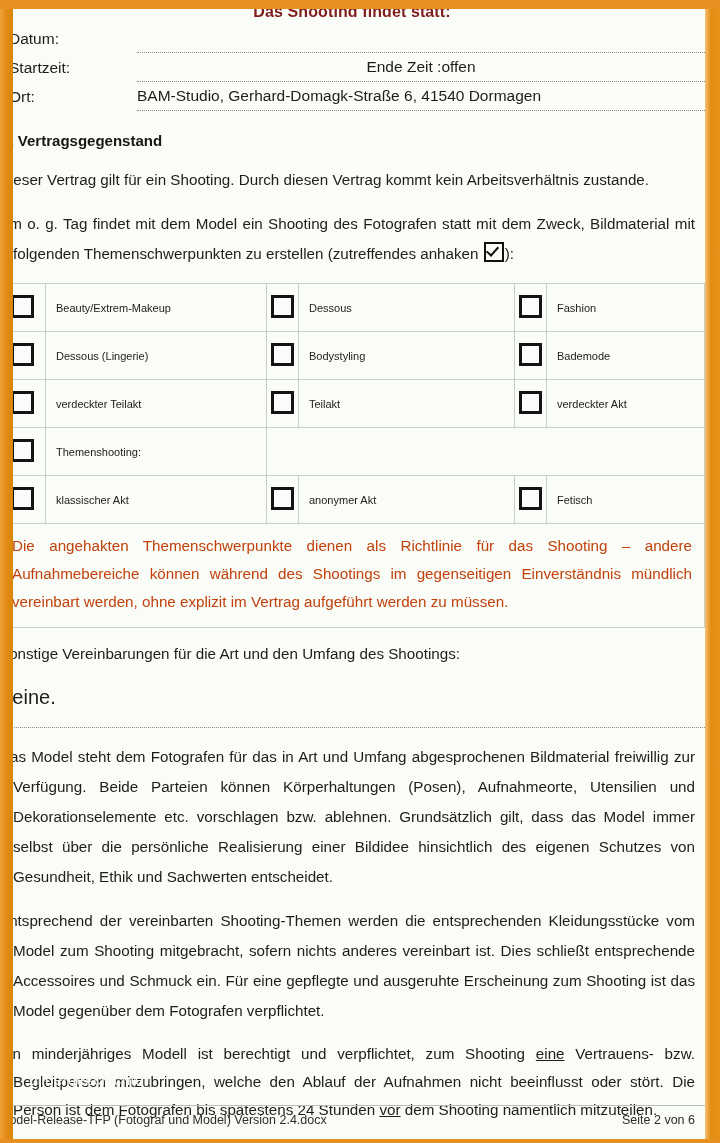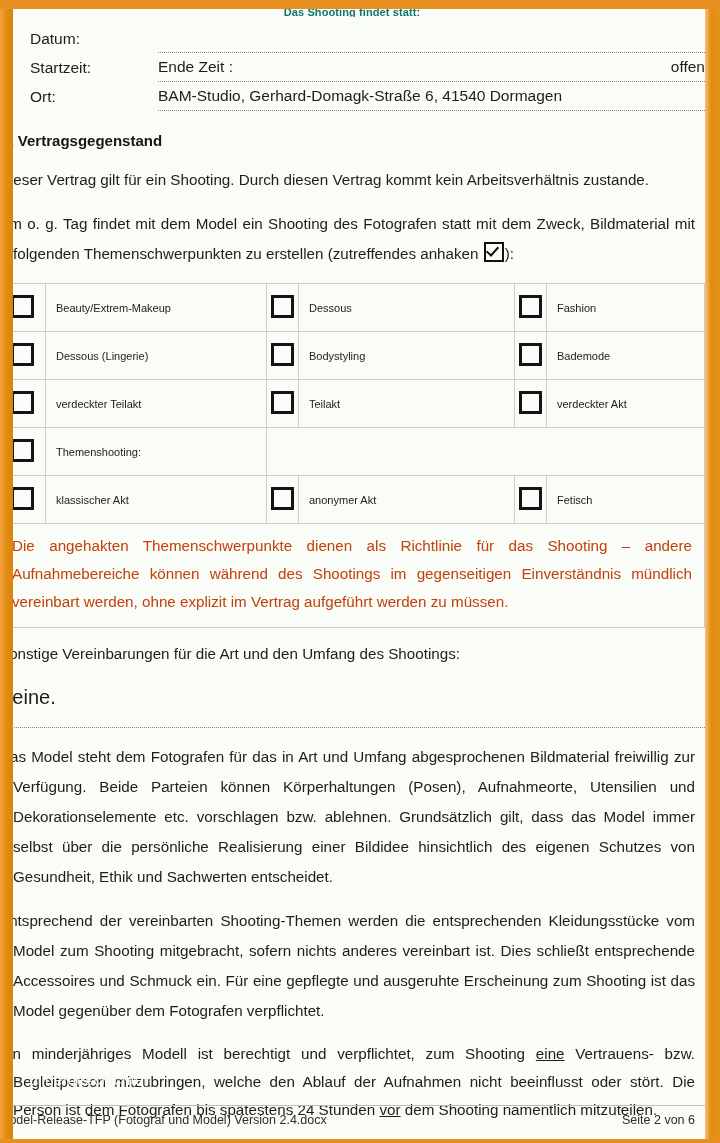--- a/index.html
+++ b/index.html
@@ -59,22 +59,22 @@
     padding: 0 8px 0 0;
     
     margin-left: -14px;
     width: 706px;
   }
 
   
   .doc-head {
     text-align: center;
     font-weight: bold;
-    font-size: 11px;
-    color: #0f766e;
+    font-size: 16px;
+    color: #7f1d1d;
     letter-spacing: .1px;
     margin: 0;
     padding-top: 0px;
     height: 13px;
     overflow: hidden;
     line-height: 16px;
     position: relative;
     top: -5px;
   }
   table.formtab {
@@ -87,26 +87,26 @@
     font-size: 15.5px;
     color: #1d1d1d;
     padding: 4px 0 5px 0;
     border-bottom: 1px dotted #8a8a8a;
     vertical-align: bottom;
     line-height: 19px;
   }
   table.formtab td.lbl {
     width: 128px;
     border-bottom: none;
-    padding-left: 31px;
+    padding-left: 10px;
   }
   td.val { padding-left: 12px; }
   .endzeit-wrap {
     display: flex;
-    justify-content: space-between;
+    justify-content: center;
   }
 
   
   h2.sec {
     font-size: 15px;
     font-weight: bold;
     color: #161616;
     margin: 20px 0 0 0;
     padding-left: 14px;
     text-indent: -16px;

